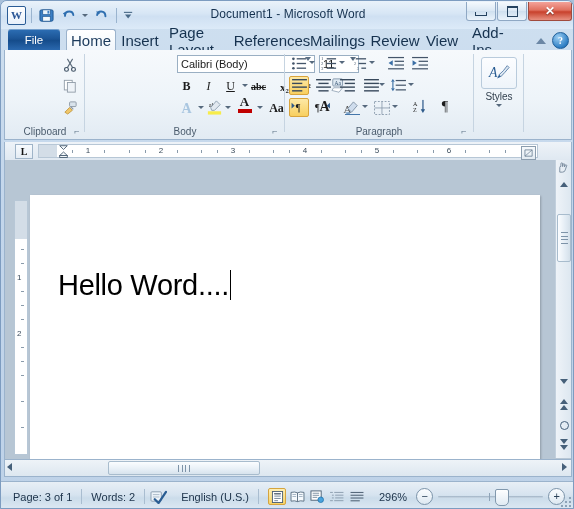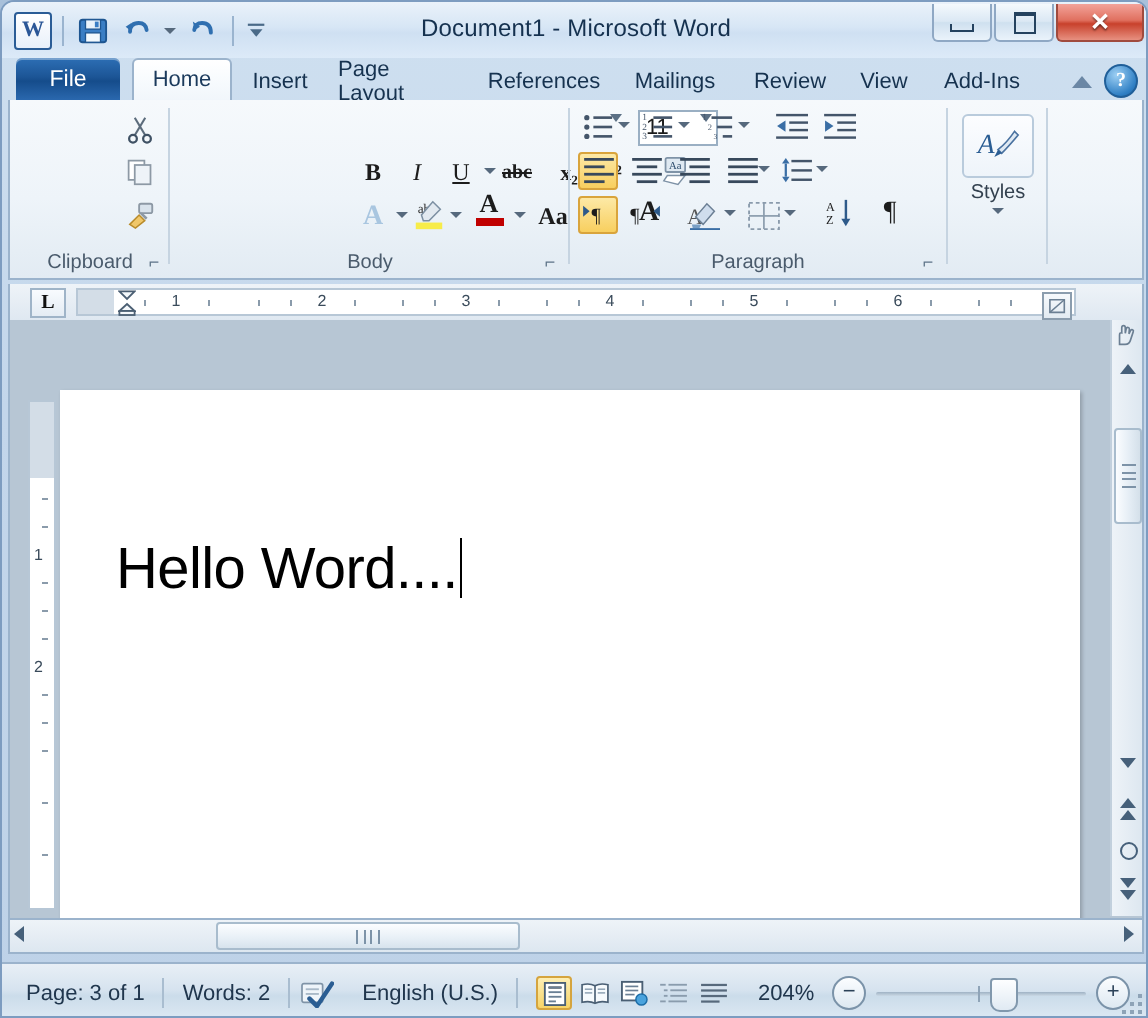--- a/index.html
+++ b/index.html
@@ -78,21 +78,21 @@
     position:absolute; left:7px; top:0; width:52px; height:21px;
     background: linear-gradient(180deg,#2d6fb5 0%, #1c5596 45%, #154c8b 55%, #2a68ae 100%);
     border-radius:3px 3px 0 0;
     color:#fff; font-size:11.5px;
     display:flex; align-items:center; justify-content:center;
     box-shadow: inset 0 1px 0 rgba(255,255,255,.35);
   }
   .tab {
     position:absolute; top:2px; height:19px;
     display:flex; align-items:center; justify-content:center;
-    font-size:11px; color:#16324f; padding:0 7px;
+    font-size:15px; color:#16324f; padding:0 7px;
     box-sizing:border-box;
   }
   .tab.active {
     top:0; height:21px;
     background:#f2f6fa;
     border:1px solid #9bb3cc; border-bottom:none;
     border-radius:3px 3px 0 0;
     color:#1b3a5c;
     background: linear-gradient(180deg,#ffffff 0%,#f6fafd 60%,#f1f6fb 100%);
   }
@@ -419,20 +419,21 @@
           <path d="M8 7 L11 10" stroke="#8d99a5" stroke-width="1.4"></path>
         </svg>
       </div>
 
       <div class="grp-label">Clipboard</div>
       <div class="dlg-launch" style="right:3px;">⌐</div>
       <div class="grp-div" style="left:79px;"></div>
     </div>
 
     <div class="grp" style="left:80px;width:200px;">
+      <div class="font-box" title="Font">Calibri (Body)</div>
       <div class="cb-arrow" style="left:220px;"></div>
       <div class="size-box" title="Size">11</div>
       <div class="cb-arrow" style="left:265px;"></div>
 
       <div class="fbtn" style="left:92px;top:27px;font-weight:bold;font-family:'Liberation Serif',serif;">B</div>
       <div class="fbtn" style="left:114px;top:27px;font-style:italic;font-family:'Liberation Serif',serif;">I</div>
       <div class="fbtn" style="left:136px;top:27px;text-decoration:underline;font-family:'Liberation Serif',serif;">U</div>
       <div class="mini-arrow" style="left:157px;top:34px;"></div>
       <div class="fbtn" style="left:164px;top:27px;font-size:10px;text-decoration:line-through;font-weight:bold;font-family:'Liberation Serif',serif;">abc</div>
       <div class="fbtn" style="left:190px;top:27px;font-size:11px;font-weight:bold;font-family:'Liberation Serif',serif;">x₂</div>
@@ -816,21 +817,21 @@
       <div class="viewbtn">
         <svg width="14" height="12" viewBox="0 0 15 13">
           <rect x="0.5" y="1" width="14" height="1.2" fill="#57697c"></rect>
           <rect x="0.5" y="4" width="14" height="1.2" fill="#57697c"></rect>
           <rect x="0.5" y="7" width="14" height="1.2" fill="#57697c"></rect>
           <rect x="0.5" y="10" width="10" height="1.2" fill="#57697c"></rect>
         </svg>
       </div>
     </div>
 
-    <div class="st-item" style="padding-left:12px;">204%</div>
+    <div class="st-item" style="padding-left:12px;">296%</div>
 
     <div style="display:flex;align-items:center;gap:5px;">
       <div class="zbtn">−</div>
       <div class="ztrack">
         <div class="zline"></div>
         <div class="zmid"></div>
         <div class="zthumb"></div>
       </div>
       <div class="zbtn">+</div>
     </div>

